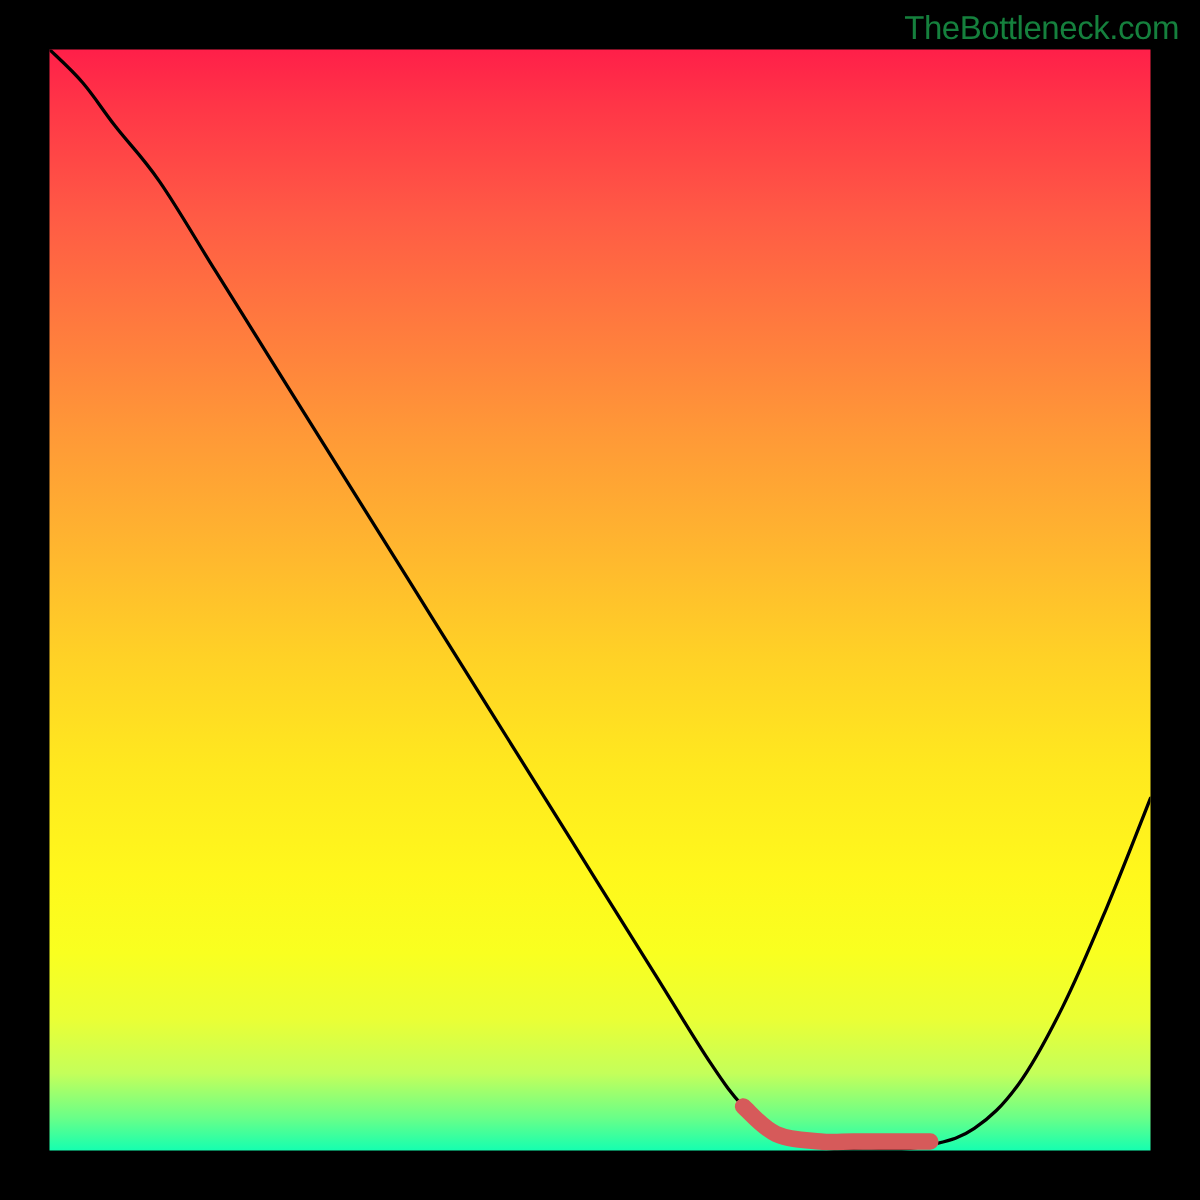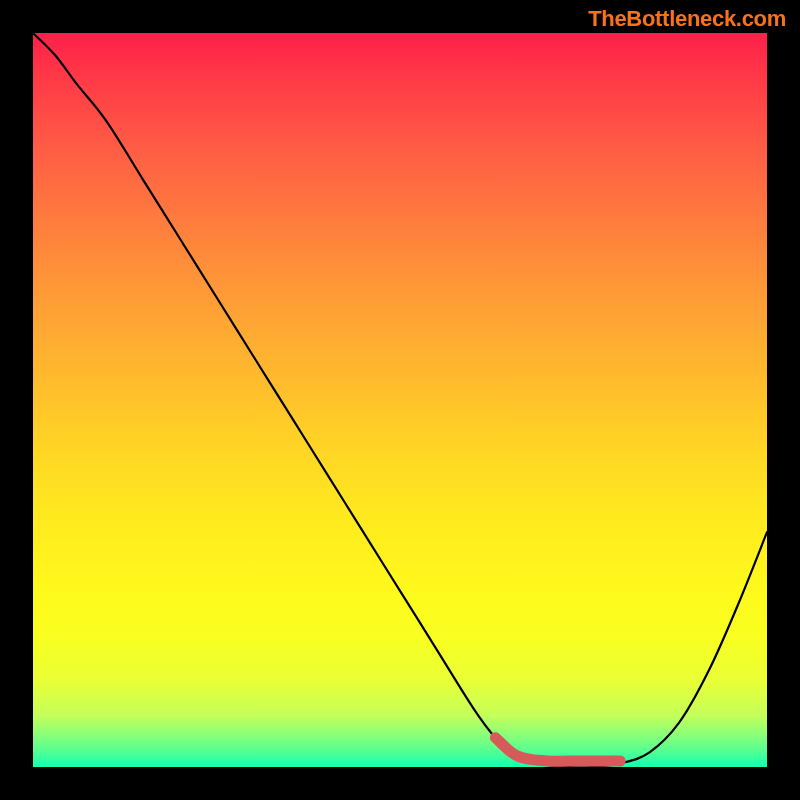--- a/index.html
+++ b/index.html
@@ -4,22 +4,22 @@
 <style>
   * { margin: 0; padding: 0; box-sizing: border-box; }
   html, body { width: 800px; height: 800px; overflow: hidden; background: #000; }
   .container { position: relative; width: 800px; height: 800px; background: #000; }
   .watermark {
     position: absolute;
     top: 6px;
     right: 14px;
     font-family: Arial, Helvetica, sans-serif;
     font-size: 22px;
-    font-weight: bold;
-    color: #f97316;
+    font-weight: normal;
+    color: #15803d;
     letter-spacing: -0.3px;
   }
   .plot-box {
     position: absolute;
     left: 33px;
     top: 33px;
     width: 734px;
     height: 734px;
     background: linear-gradient(to bottom,
       #ff1f49 0%,

